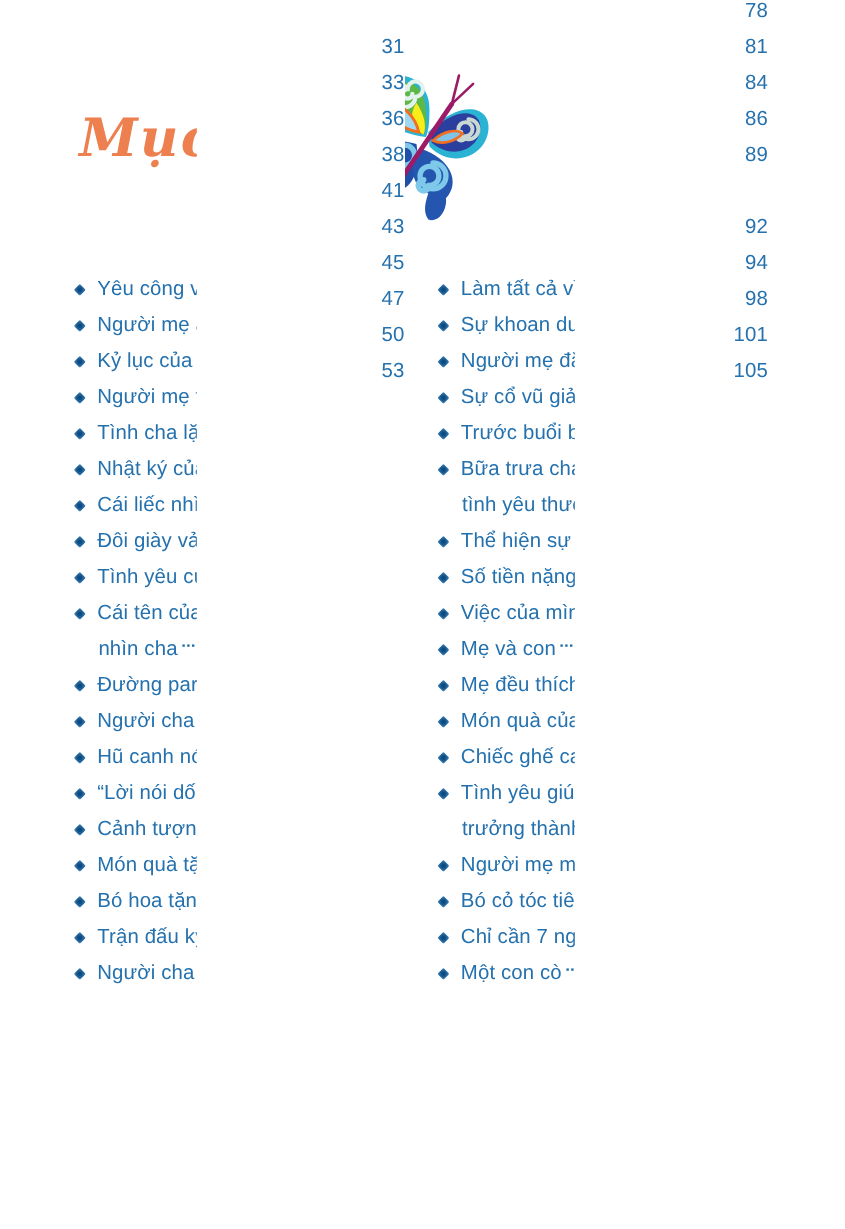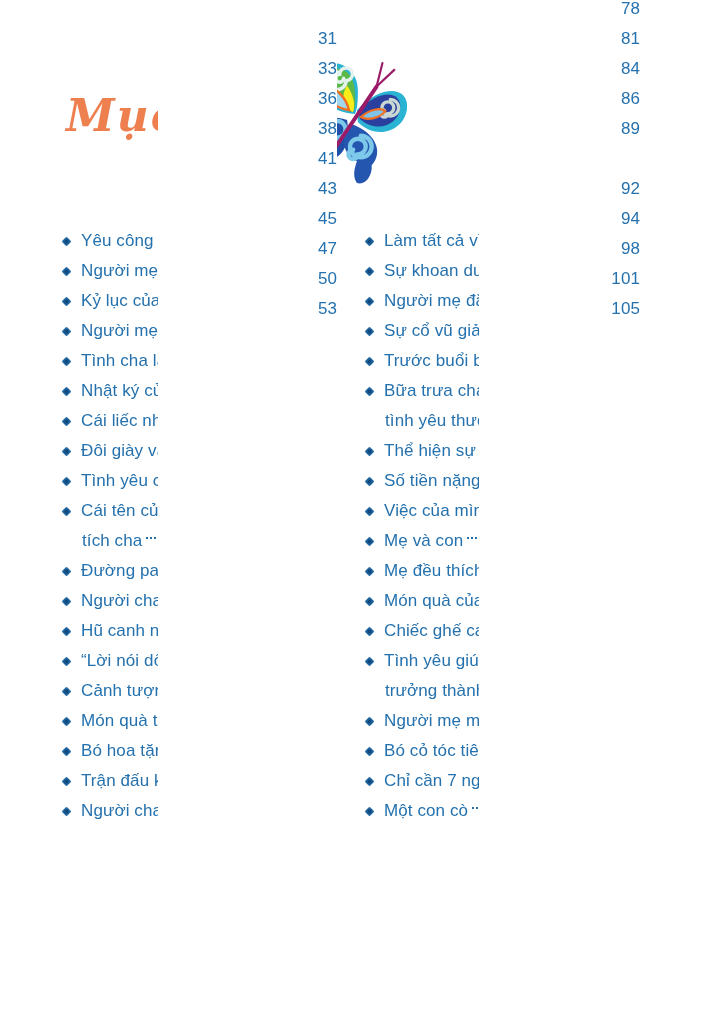--- a/index.html
+++ b/index.html
@@ -193,21 +193,21 @@
 
   </div>
 
   <div class="entry">
     <div class="line line1">
       <span class="bullet"></span>
       <span class="title">Cái tên của kỳ tích là</span>
 
     </div>
     <div class="line line2">
-      <span class="title">tích cha</span>
+      <span class="title">nhìn cha</span>
       <span class="dots"></span>
       <span class="pagenum page">31</span>
     </div>
   </div>
 
   <div class="entry">
     <div class="line line1">
       <span class="bullet"></span>
       <span class="title">Đường parabol sinh mệnh</span>
       <span class="dots"></span>

